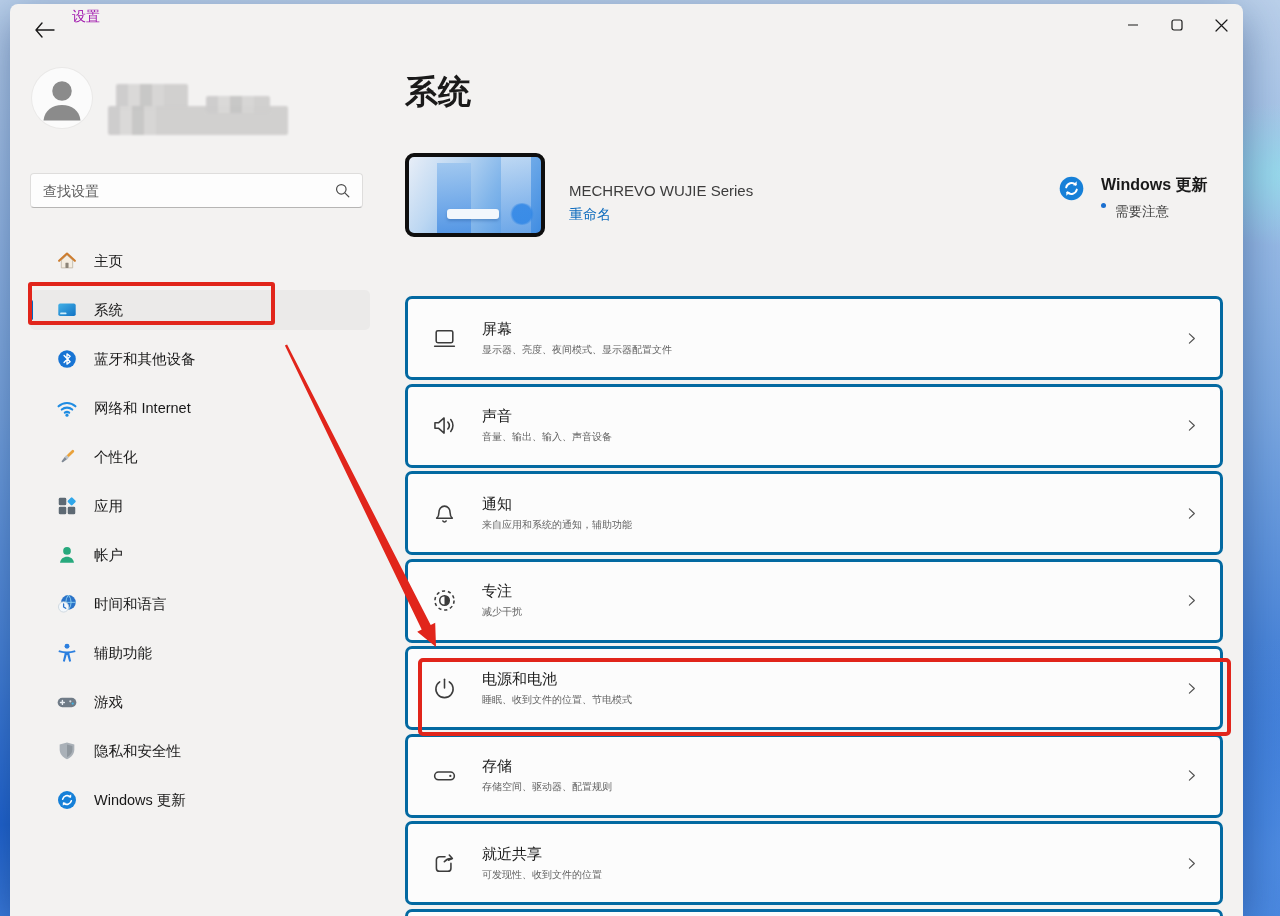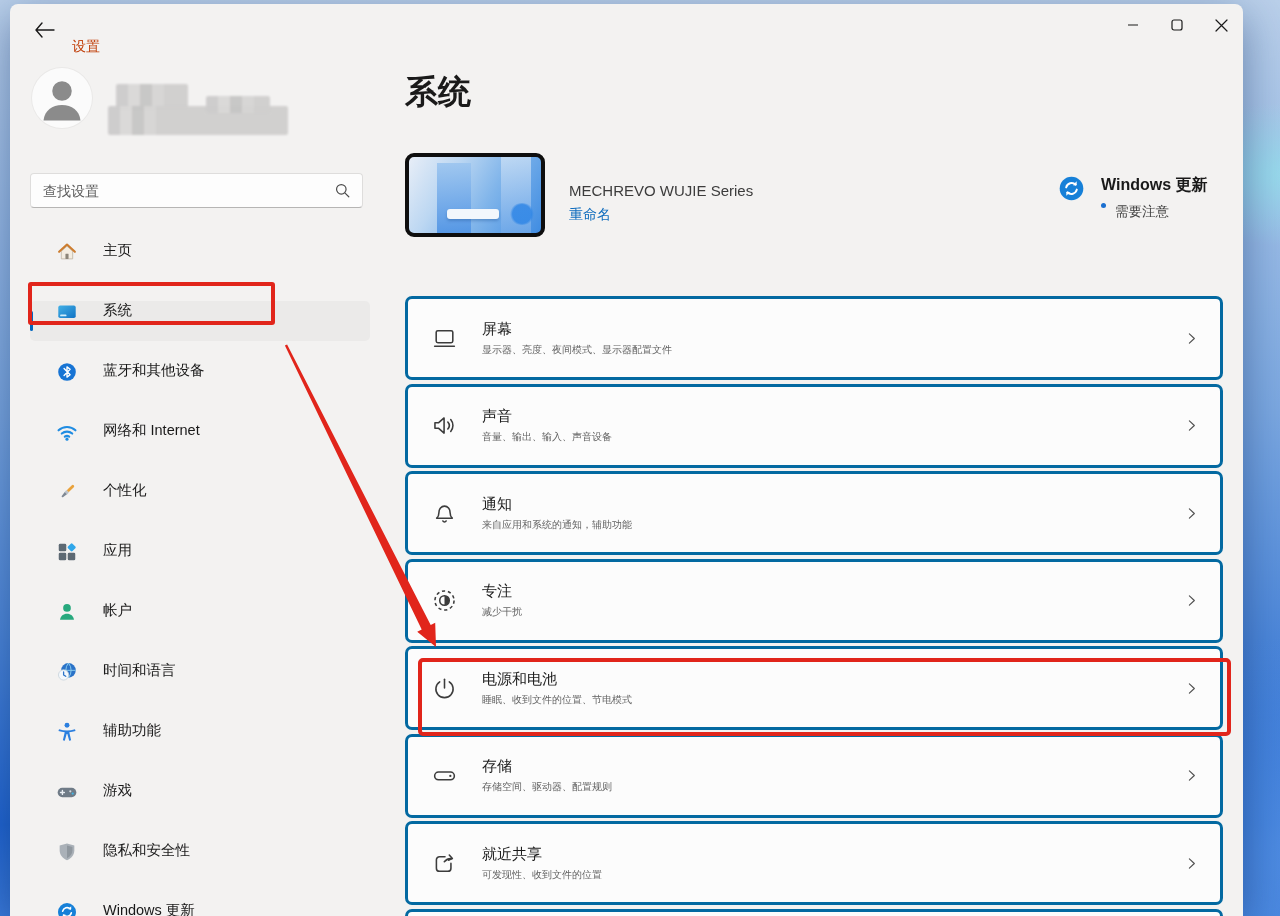--- a/index.html
+++ b/index.html
@@ -13,40 +13,40 @@
       linear-gradient(180deg,#bad0ea 0%,#9dbee7 22%,#7ba8e1 45%,#4c87da 70%,#2166d2 90%,#3a7ada 100%);
   }
   .window {
     position:absolute; left:10px; top:4px; width:1233px; height:912px;
     background:#f3f2f1; border-radius:8px 8px 0 0; overflow:hidden;
     box-shadow:0 12px 44px rgba(8,38,92,.45);
   }
   
   .titlebar { position:absolute; left:0; top:0; width:100%; height:46px; }
   .back-btn { position:absolute; left:20px; top:13px; width:30px; height:26px; border:none; background:transparent; display:grid; place-items:center; cursor:pointer; }
-  .tb-title { position:absolute; left:62px; top:34px; font-size:14px; color:#c2410c; }
+  .tb-title { position:absolute; left:62px; top:4px; font-size:14px; color:#a21caf; }
   .win-controls { position:absolute; right:0; top:4px; display:flex; }
   .win-controls button { width:44px; height:34px; border:none; background:transparent; display:grid; place-items:center; cursor:pointer; }
   
   .avatar { position:absolute; left:22px; top:64px; width:60px; height:60px; border-radius:50%; background:#fbfbfb; box-shadow:0 0 0 1px rgba(0,0,0,.04); overflow:hidden; }
   .name-blur { position:absolute; filter:blur(1px); opacity:.95; border-radius:2px;
     background-image:
       linear-gradient(90deg, rgba(0,0,0,.07) 0 12px, rgba(0,0,0,.02) 12px 24px, rgba(0,0,0,.10) 24px 36px, rgba(0,0,0,.03) 36px 48px, rgba(0,0,0,.06) 48px 60px),
       linear-gradient(#dddcdb,#dddcdb);
   }
   .nb1 { left:106px; top:80px; width:72px; height:26px; }
   .nb2 { left:98px;  top:102px; width:180px; height:29px; }
   .nb3 { left:196px; top:92px;  width:64px; height:17px; }
   .searchbox { position:absolute; left:20px; top:169px; width:333px; height:35px;
     background:#fdfdfd; border:1px solid #dedddc; border-bottom-color:#b6b5b4; border-radius:4px; display:flex; align-items:center; }
   .searchbox input { flex:1; border:none; outline:none; background:transparent; font-size:14px; color:#be185d; padding:0 8px 0 12px; font-family:inherit; }
   .searchbox input::placeholder { color:#5d5d5d; opacity:1; }
   .search-glyph { margin-right:11px; flex:none; }
   .nav { position:absolute; left:20px; top:237px; width:340px; }
-  .nav-item { position:relative; height:40px; margin-bottom:20px; border-radius:5px; display:flex; align-items:flex-start; padding-left:26px; cursor:pointer;gap:9px; }
+  .nav-item { position:relative; height:40px; margin-bottom:9px; border-radius:5px; display:flex; align-items:center; padding-left:26px; cursor:pointer; }
   .nav-item.selected { background:#ebeae9; }
   .nav-item.selected::before { content:""; position:absolute; left:0; top:10px; width:3px; height:20px; border-radius:2px; background:#0067c0; }
   .nav-icon { width:22px; height:22px; flex:none; }
   .nav-label { margin-left:16px; font-size:14.5px; color:#191919; white-space:nowrap; }
   
   .page-title { position:absolute; left:395px; top:66px; font-size:33px; font-weight:600; color:#1a1a1a; }
   .device-row { position:absolute; left:395px; top:149px; display:flex; }
   .device-thumb { width:140px; height:84px; border:4px solid #0e0e0e; border-radius:9px; position:relative; overflow:hidden; flex:none;
     background:linear-gradient(120deg,#e8eef7 0%,#bcd7f2 30%,#7fb4ea 60%,#3f8ce2 100%); }
   .dt-panel1 { position:absolute; left:28px; top:6px; width:34px; height:70px; background:linear-gradient(#9cc5ef,#4f93e4); opacity:.9; }

